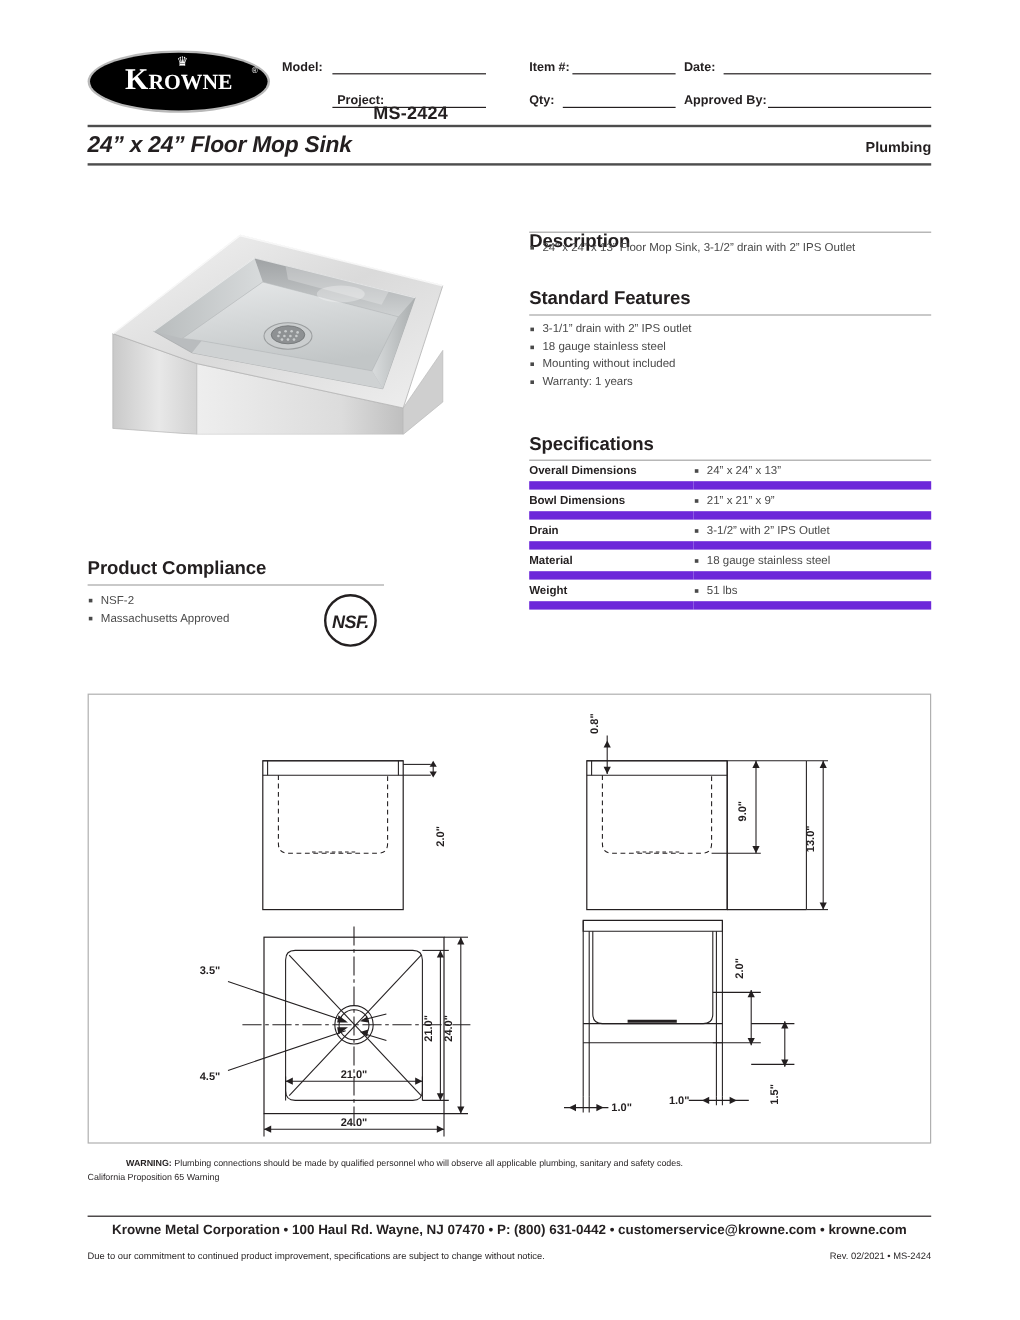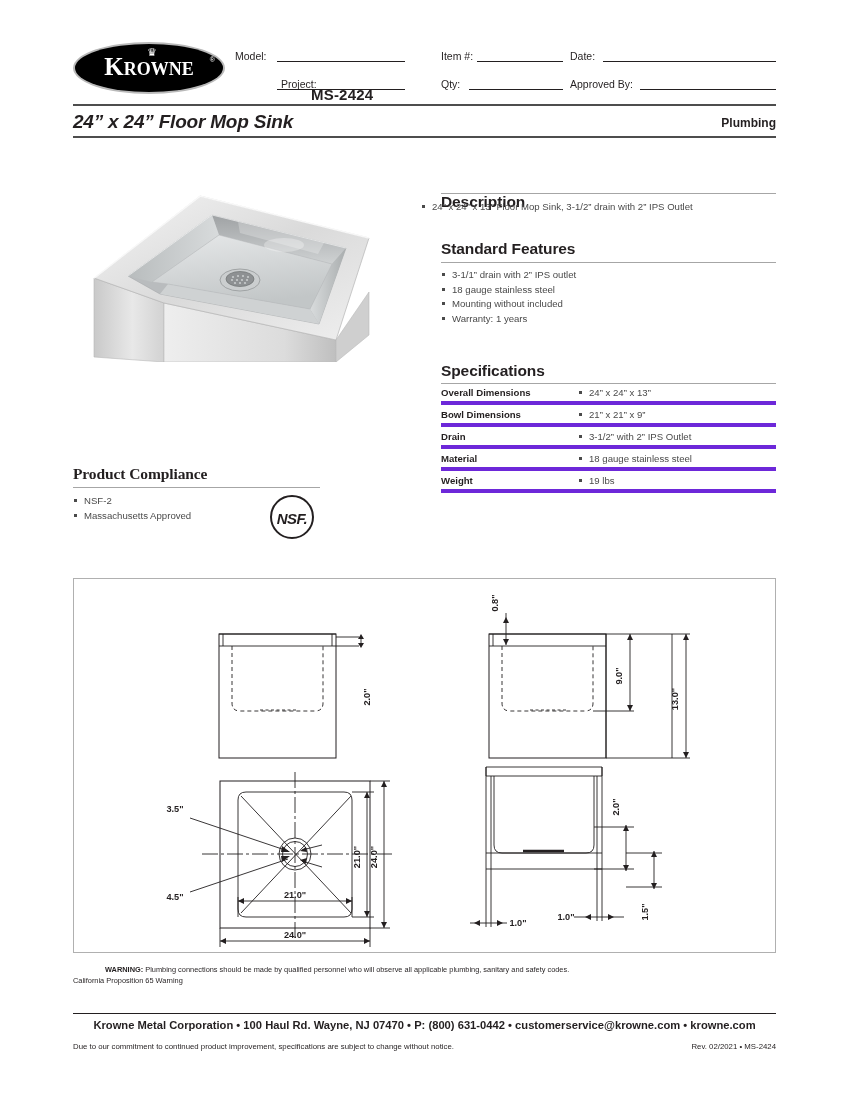--- a/index.html
+++ b/index.html
@@ -60,21 +60,21 @@
   .logo-tm {
     position: absolute;
     right: 10px; top: 16px;
     color: #ffffff;
     font-size: 7px;
   }
 
   .field {
     position: absolute;
     font-size: 10.5px;
-    font-weight: normal;
+    font-weight: bold;
     white-space: nowrap;
   }
   .field-line {
     position: absolute;
     border-bottom: 1.2px solid #231f20;
     height: 0;
   }
   .field-value {
     position: absolute;
     font-size: 15px;
@@ -150,21 +150,21 @@
     background: #4a4a4a;
   }
 
   
   #spec-table {
     position: absolute;
     left: 441px; top: 383px;
     width: 335px;
     border-collapse: collapse;
   }
-  #spec-table tr { border-bottom: 4px solid #6d28d9; }
+  #spec-table tr { border-bottom: 7px solid #6d28d9; }
   #spec-table td {
     padding: 3.5px 0 3.5px 0;
     vertical-align: top;
   }
   .spec-key {
     font-size: 9.6px;
     font-weight: bold;
     color: #231f20;
     width: 137px;
     white-space: nowrap;
@@ -371,21 +371,21 @@
       <circle cx="157" cy="111" r="1.1"></circle>
     </g>
 
     <path d="M6 106 L112 24 L281 66" fill="none" stroke="#ffffff" stroke-width="1.6" opacity="0.85"></path>
     <path d="M40 104 L124 43 L258 76" fill="none" stroke="#ffffff" stroke-width="1" opacity="0.6"></path>
   </svg>
 </div>
 
 <div class="section-head" style="left:441px; top:171px;margin-top:22px;">Description</div>
 <div class="section-rule" style="left:441px; top:193px;"></div>
-<ul class="bullet-list" id="description-list" style="left:421px; top:200px;">
+<ul class="bullet-list" id="description-list" style="left:441px; top:200px;">
     <li>24” x 24” x 13” Floor Mop Sink, 3-1/2” drain with 2” IPS Outlet</li>
   </ul>
 
 <div class="section-head" style="left:441px; top:240px;">Standard Features</div>
 <div class="section-rule" style="left:441px; top:262px;"></div>
 <ul class="bullet-list" id="features-list" style="left:441px; top:268px;">
     <li>3-1/1” drain with 2” IPS outlet</li>
     <li>18 gauge stainless steel</li>
     <li>Mounting without included</li>
     <li>Warranty: 1 years</li>
@@ -406,26 +406,26 @@
       <tr>
         <td class="spec-key">Drain</td>
         <td class="spec-val">3-1/2” with 2” IPS Outlet</td>
       </tr>
       <tr>
         <td class="spec-key">Material</td>
         <td class="spec-val">18 gauge stainless steel</td>
       </tr>
       <tr>
         <td class="spec-key">Weight</td>
-        <td class="spec-val">19 lbs</td>
+        <td class="spec-val">51 lbs</td>
       </tr>
     </tbody>
 </table>
 
-<div class="section-head" style="left:73px; top:465px;font-family:Liberation Serif, serif;">Product Compliance</div>
+<div class="section-head" style="left:73px; top:465px;">Product Compliance</div>
 <div class="section-rule" style="left:73px; top:487px; width:247px;"></div>
 <ul class="bullet-list" id="compliance-list" style="left:73px; top:494px;">
     <li>NSF-2</li>
     <li>Massachusetts Approved</li>
   </ul>
 <div id="nsf-logo">
   <span>NSF.</span>
 </div>
 
 <div id="drawing-box">

